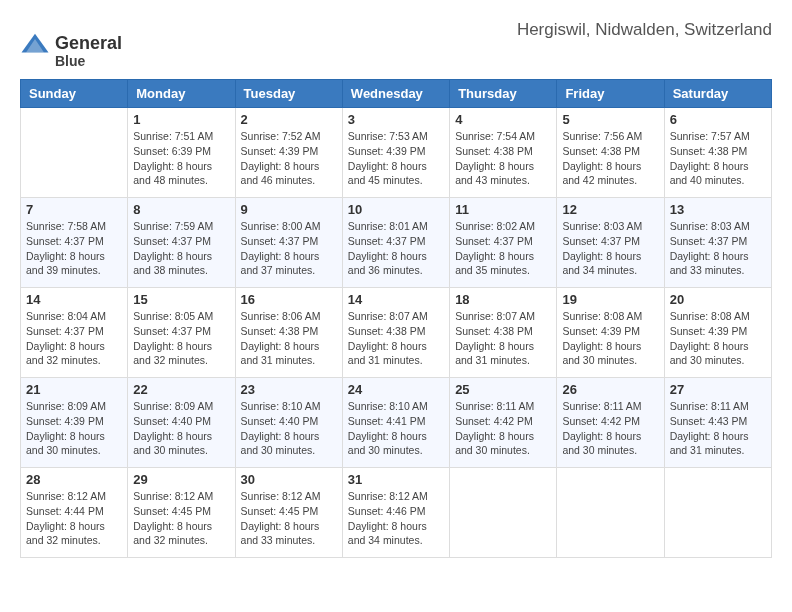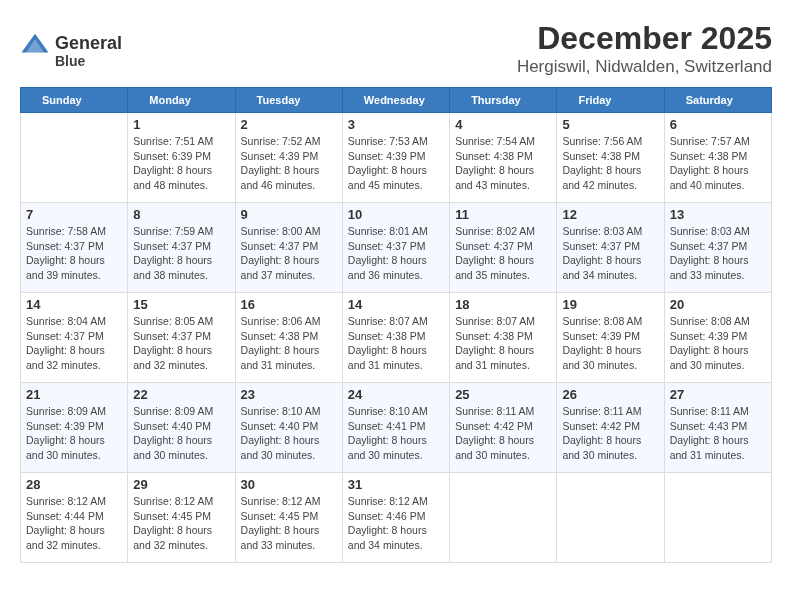--- a/index.html
+++ b/index.html
@@ -54,23 +54,23 @@
       color: #555;
     }
     .calendar {
       width: 100%;
       border-collapse: collapse;
       border: 1px solid #ccc;
     }
     .calendar th {
       background-color: #3a7abf;
       color: #fff;
-      padding: 6px 21px;
+      padding: 6px 8px;
       text-align: left;
-      font-size: 11px;
+      font-size: 13px;
       border: 1px solid #2a6aaf;
     }
     .calendar td {
       vertical-align: top;
       padding: 4px 5px;
       border: 1px solid #ddd;
       font-size: 10.5px;
       color: #333;
       height: 90px;
       width: 107px;
@@ -108,21 +108,20 @@
     <svg class="logo-icon" viewBox="0 0 40 40">
       <polygon points="20,5 38,30 2,30" fill="#3a7abf"></polygon>
       <polygon points="20,12 32,30 8,30" fill="#fff" opacity="0.3"></polygon>
     </svg>
     <div class="logo-text">
       <span class="logo-general">General</span>
       <span class="logo-blue">Blue</span>
     </div>
   </div>
   <div class="title-section">
-    <div class="month-title">December 2025</div>
     <div class="location">Hergiswil, Nidwalden, Switzerland</div>
   </div>
 </div>
 
 <table class="calendar">
   <thead>
     <tr>
     <th>Sunday</th>
         <th>Monday</th>
         <th>Tuesday</th>

